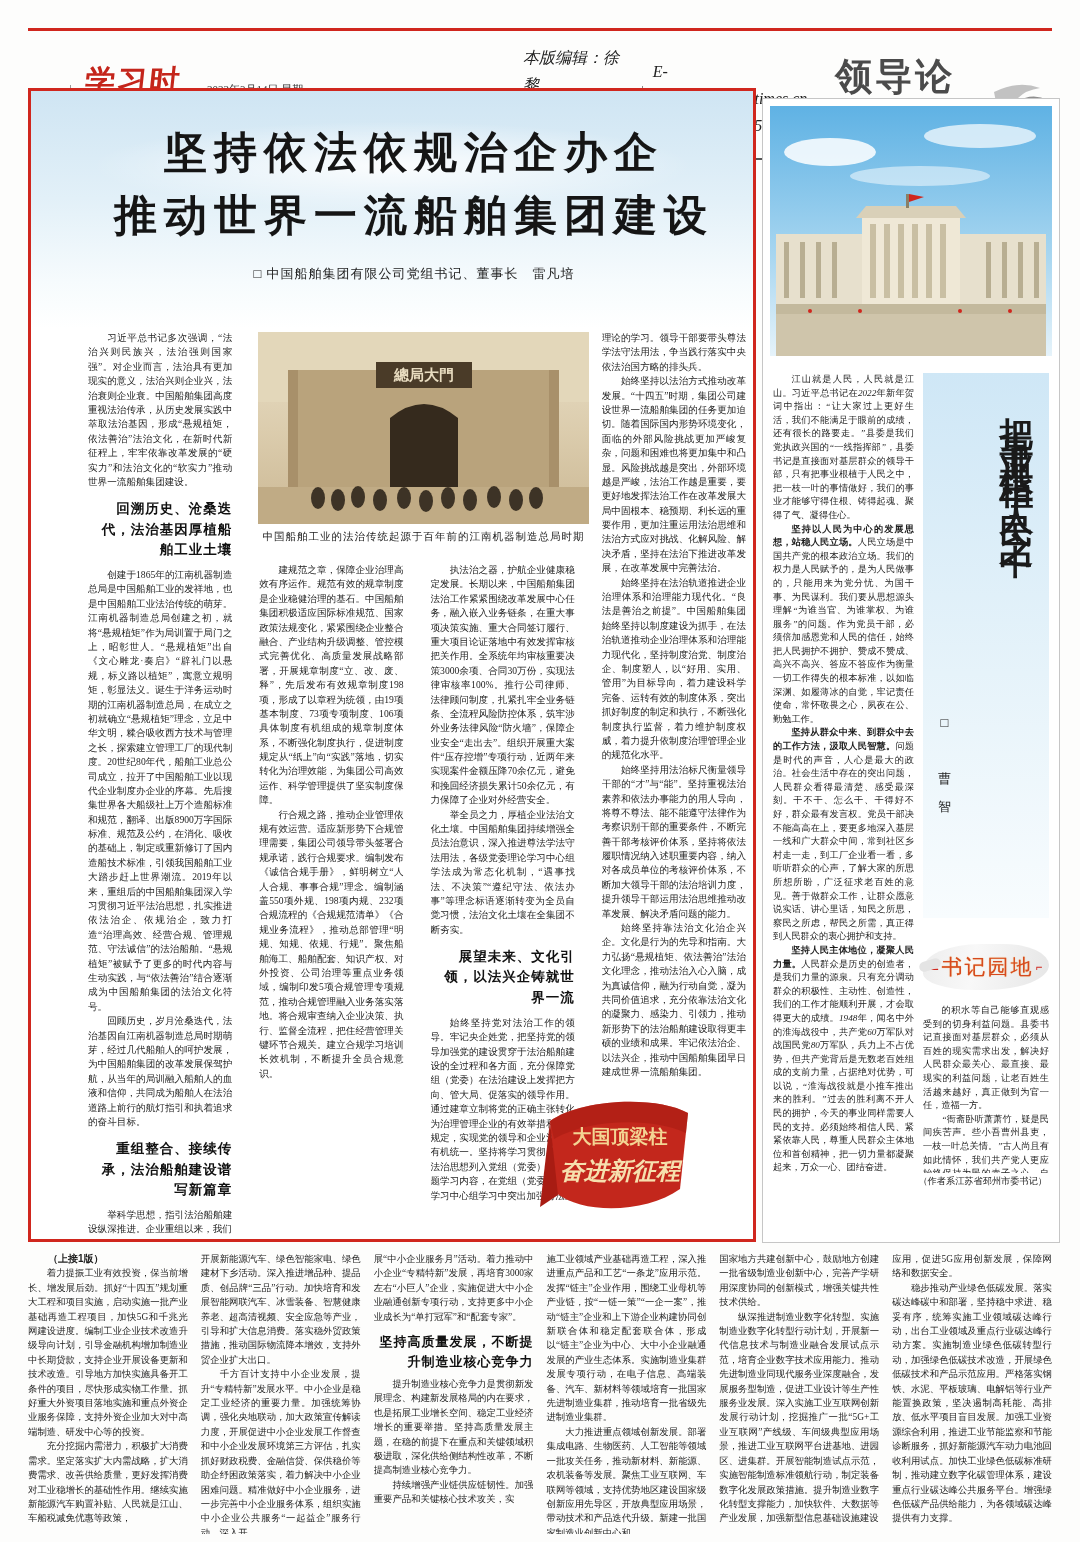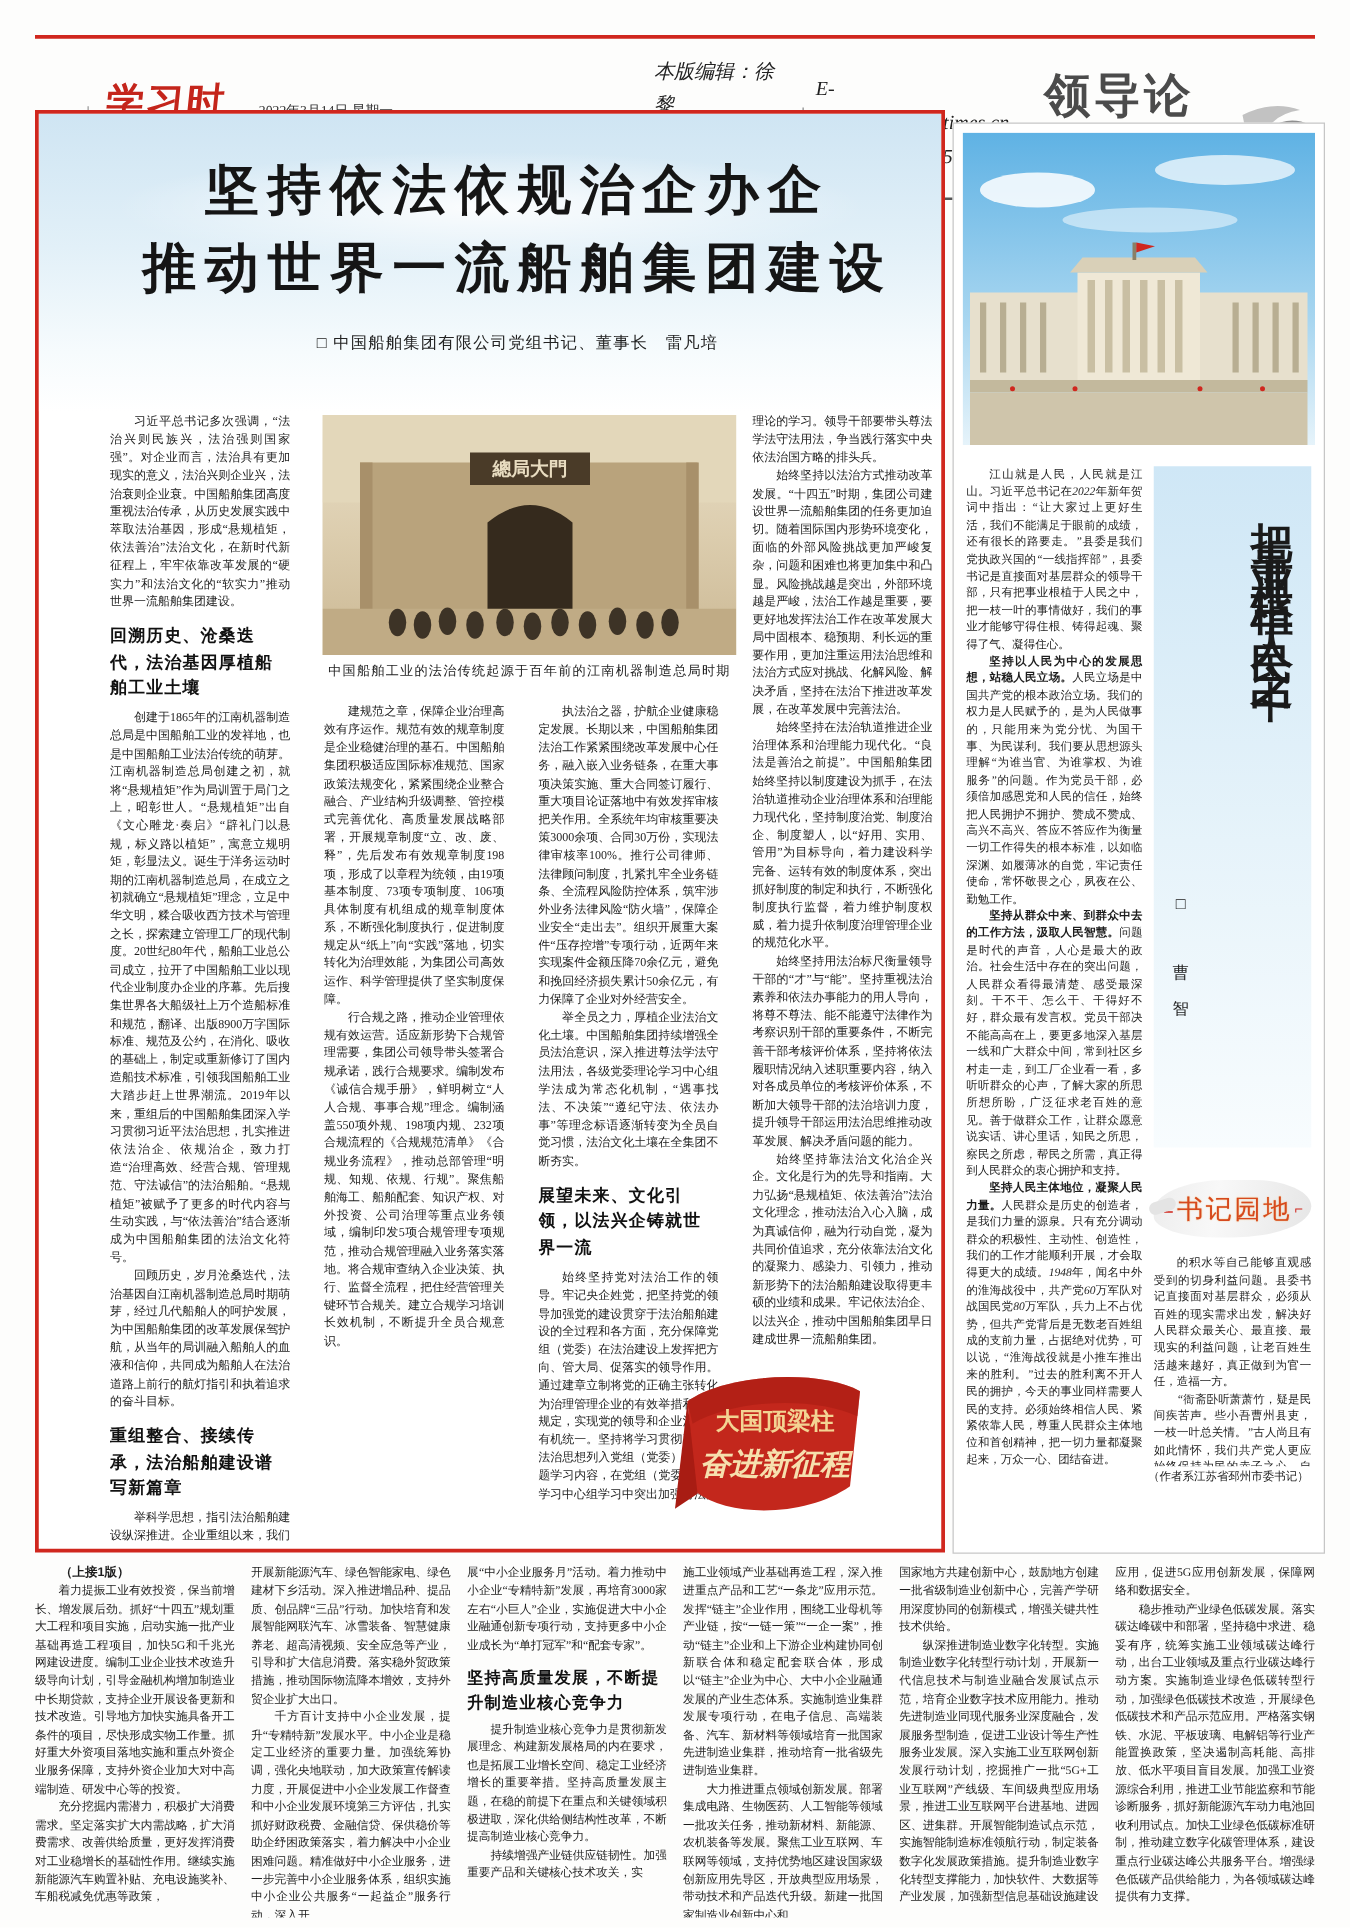--- a/index.html
+++ b/index.html
@@ -29,21 +29,21 @@
   .m-title{position:relative;text-align:center;font-weight:bold;color:#151515;
     font-size:43px;letter-spacing:7px;line-height:1.0;margin:0;}
   .m-title.l1{padding-top:40px;}
   .m-title.l2{padding-top:20px;}
   .m-byline{position:relative;text-align:center;font-size:13px;color:#222;padding-top:28px;letter-spacing:1px;}
   .cols{position:absolute;left:57px;top:240px;width:658px;height:910px;display:flex;gap:27px;}
   .col{flex:1;font-size:9.6px;line-height:1.5;text-align:justify;overflow:hidden;}
   .col p{margin:0;text-indent:2em;}
   .col p.noindent{text-indent:0;}
   .col h4, .b-col h4{font-family:"Liberation Sans","DejaVu Sans",sans-serif;font-size:13.5px;line-height:1.5;
-    text-align:left;margin:10px 0 8px;font-weight:bold;color:#111;letter-spacing:1px;}
+    text-align:right;margin:10px 0 8px;font-weight:bold;color:#111;letter-spacing:1px;}
   .col.pad-photo{padding-top:232px;}
   .hist-photo{position:absolute;left:227px;top:241px;width:331px;height:192px;overflow:hidden;
     background:linear-gradient(180deg,#e8ddc4 0%,#d9cbab 55%,#c9b astonish 100%);}
   .hist-caption{position:absolute;left:212px;top:439px;width:361px;text-align:center;font-size:10.5px;color:#222;
     font-style:oblique 8deg;letter-spacing:1px;}
   .flag-badge{position:absolute;left:505px;top:996px;width:162px;height:148px;}
   
   .right-frame{position:absolute;left:762px;top:98px;width:298px;height:1145px;border:1px solid #c6c6c6;background:#fff;}
   .gh-photo{margin:7px;height:250px;overflow:hidden;}
   .right-body{display:flex;gap:9px;padding:10px 10px 0 10px;height:810px;}
@@ -252,21 +252,21 @@
     </div>
   </div>
   <div class="r-attrib" data-name="author-attribution">（作者系江苏省邳州市委书记）</div>
 </div>
 
 <div class="bottom-section" data-name="bottom-article">
   <div class="b-col" data-name="bottom-column-1">
     <p class="continued" data-name="continued-from-label">（上接1版）</p>
     <div data-name="bottom-column-1-text">
         <p data-name="article-paragraph">着力提振工业有效投资，保当前增长、增发展后劲。抓好“十四五”规划重大工程和项目实施，启动实施一批产业基础再造工程项目，加快5G和千兆光网建设进度。编制工业企业技术改造升级导向计划，引导金融机构增加制造业中长期贷款，支持企业开展设备更新和技术改造。引导地方加快实施具备开工条件的项目，尽快形成实物工作量。抓好重大外资项目落地实施和重点外资企业服务保障，支持外资企业加大对中高端制造、研发中心等的投资。</p>
-        <p data-name="article-paragraph">充分挖掘内需潜力，积极扩大消费需求。坚定落实扩大内需战略，扩大消费需求、改善供给质量，更好发挥消费对工业稳增长的基础性作用。继续实施新能源汽车购置补贴、充电设施奖补、车船税减免优惠等政策，</p>
+        <p data-name="article-paragraph">充分挖掘内需潜力，积极扩大消费需求。坚定落实扩大内需战略，扩大消费需求、改善供给质量，更好发挥消费对工业稳增长的基础性作用。继续实施新能源汽车购置补贴、人民就是江山、车船税减免优惠等政策，</p>
       </div>
   </div>
   <div class="b-col" data-name="bottom-column-2">
       <p class="noindent" data-name="article-paragraph">开展新能源汽车、绿色智能家电、绿色建材下乡活动。深入推进增品种、提品质、创品牌“三品”行动。加快培育和发展智能网联汽车、冰雪装备、智慧健康养老、超高清视频、安全应急等产业，引导和扩大信息消费。落实稳外贸政策措施，推动国际物流降本增效，支持外贸企业扩大出口。</p>
       <p data-name="article-paragraph">千方百计支持中小企业发展，提升“专精特新”发展水平。中小企业是稳定工业经济的重要力量。加强统筹协调，强化央地联动，加大政策宣传解读力度，开展促进中小企业发展工作督查和中小企业发展环境第三方评估，扎实抓好财政税费、金融信贷、保供稳价等助企纾困政策落实，着力解决中小企业困难问题。精准做好中小企业服务，进一步完善中小企业服务体系，组织实施中小企业公共服务“一起益企”服务行动，深入开</p>
     </div>
   <div class="b-col" data-name="bottom-column-3">
       <p class="noindent" data-name="article-paragraph">展“中小企业服务月”活动。着力推动中小企业“专精特新”发展，再培育3000家左右“小巨人”企业，实施促进大中小企业融通创新专项行动，支持更多中小企业成长为“单打冠军”和“配套专家”。</p>
       <h4 data-name="article-subhead">坚持高质量发展，不断提升制造业核心竞争力</h4>
       <p data-name="article-paragraph">提升制造业核心竞争力是贯彻新发展理念、构建新发展格局的内在要求，也是拓展工业增长空间、稳定工业经济增长的重要举措。坚持高质量发展主题，在稳的前提下在重点和关键领域积极进取，深化供给侧结构性改革，不断提高制造业核心竞争力。</p>

